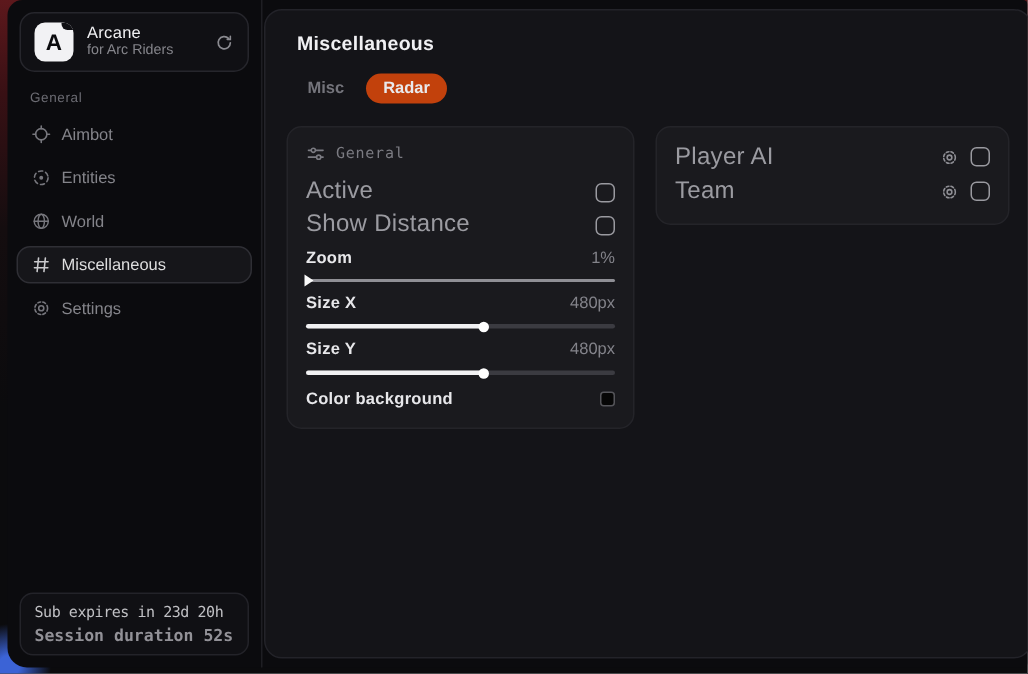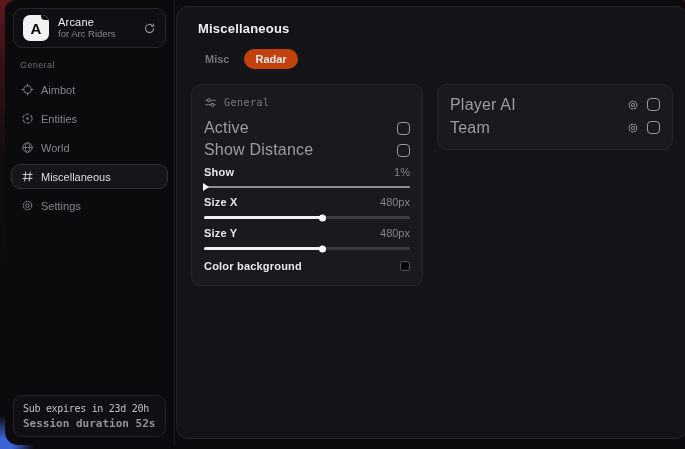--- a/index.html
+++ b/index.html
@@ -223,21 +223,21 @@
           <span class="checkbox"></span>
         </div>
 
         <div class="row toggle-row">
           <span class="lbl-dim">Show Distance</span>
           <span class="checkbox"></span>
         </div>
 
         <div class="slider-block">
           <div class="row slider-head">
-            <span class="lbl-bright">Show</span>
+            <span class="lbl-bright">Zoom</span>
             <span class="val">1%</span>
           </div>
           <div class="track light">
             <div class="fill arrow" style="width: 1%;"></div>
           </div>
         </div>
 
         <div class="slider-block">
           <div class="row slider-head">
             <span class="lbl-bright">Size X</span>

